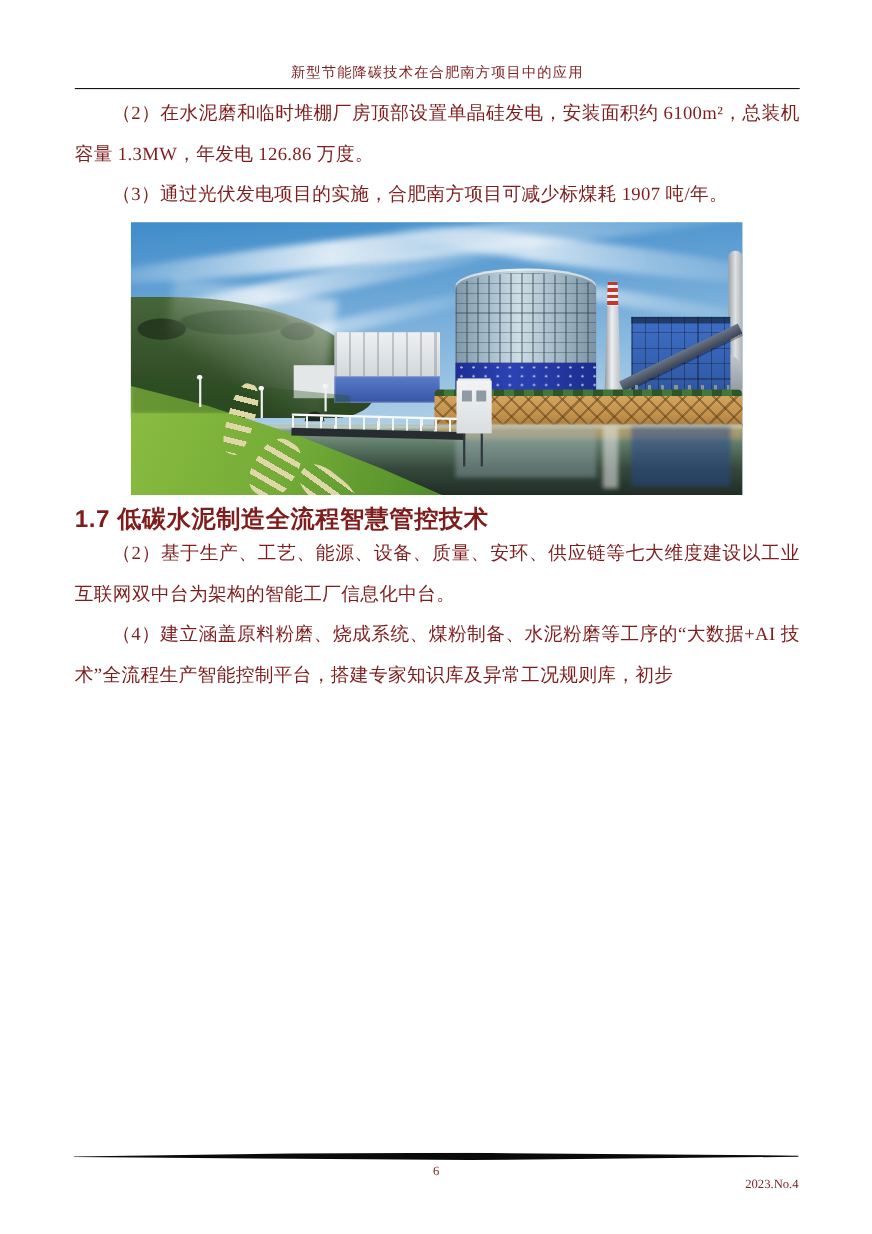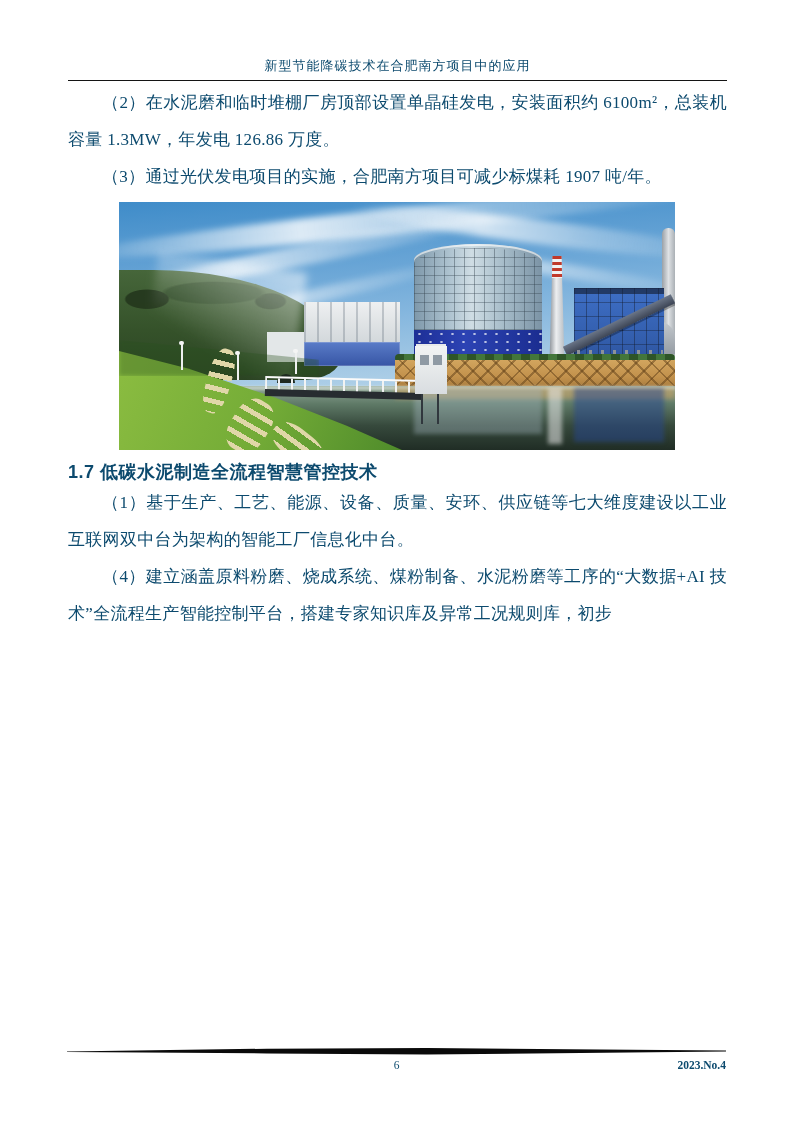--- a/index.html
+++ b/index.html
@@ -1,34 +1,34 @@
 <!DOCTYPE html>
 <html><head>
 <meta charset="utf-8">
 <style>
   html,body{margin:0;padding:0;background:#e9e9e9;}
   .page{
     position:relative;width:793px;height:1122px;background:#ffffff;
-    margin:0 auto;overflow:hidden;color:#0c4a6e;
+    margin:0 auto;overflow:hidden;color:#7f1d1d;
     font-family:"Liberation Serif","DejaVu Serif",serif;
   }
   
   .header{position:absolute;left:68px;width:659px;top:0;}
   .header-title{text-align:center;padding-top:57px;font-size:13px;letter-spacing:1px;}
   .header-rule{border-bottom:1.5px solid #141414;margin-top:5px;}
   
   .body{
     position:absolute;left:68px;width:659px;top:84px;
     font-size:17px;line-height:37px;text-align:justify;text-justify:inter-ideograph;
     letter-spacing:.3px;
   }
   .body p{margin:0;text-indent:2em;}
   .sec-heading{
     font-family:"Liberation Sans","DejaVu Sans",sans-serif;
-    font-weight:bold;font-size:18px;line-height:24px;margin:10px 0 0 0;
+    font-weight:bold;font-size:22px;line-height:24px;margin:10px 0 0 0;
     letter-spacing:.5px;
   }
   
   .photo{
     position:relative;width:556px;height:248px;margin:7px 0 0 51px;
     overflow:hidden;background:#9cc6e4;
   }
   .photo *{position:absolute;}
   .sky{inset:0;background:linear-gradient(176deg,#3f8cc9 0%,#5f9fd3 22%,#84b6de 45%,#aecfe7 70%,#cfe2ee 90%,#dce9f1 100%);}
   .cloud{background:linear-gradient(90deg,rgba(255,255,255,0) 0%,rgba(255,255,255,.8) 35%,rgba(255,255,255,.35) 65%,rgba(255,255,255,0) 100%);filter:blur(3px);border-radius:50%;}
@@ -122,21 +122,21 @@
   .lamp::after{content:"";position:absolute;top:-3px;left:-2px;width:5px;height:4px;background:#f5f5f5;border-radius:2px;}
   .lamp.l1{left:62px;top:142px;} .lamp.l2{left:118px;top:152px;} .lamp.l3{left:176px;top:150px;height:22px;}
   .sunbeam{left:30px;top:60px;width:150px;height:130px;
     background:linear-gradient(205deg,rgba(255,255,255,.55),rgba(255,255,255,0) 65%);
     filter:blur(4px);transform:rotate(8deg);}
   
   .footer{position:absolute;left:67px;width:659px;top:1048px;}
   .footer-rule-svg{display:block;}
   .footer-row{position:relative;margin-top:2px;font-size:11.5px;line-height:15px;}
   .footer-page{display:block;text-align:center;}
-  .footer-issue{position:absolute;right:0;top:0;font-weight:bold;}
+  .footer-issue{position:absolute;right:0;top:12px;}
 </style>
 </head>
 <body>
 
 <div class="page">
 
   <div class="header">
     <div class="header-title">新型节能降碳技术在合肥南方项目中的应用</div>
     <div class="header-rule"></div>
   </div>
@@ -199,21 +199,21 @@
       <div class="stilt s2"></div>
       <div class="tower">
         <div class="win"></div>
       </div>
       <div class="lamp l1"></div>
       <div class="lamp l2"></div>
       <div class="lamp l3"></div>
     </div>
 
     <div class="sec-heading">1.7 低碳水泥制造全流程智慧管控技术</div>
-    <p>（1）基于生产、工艺、能源、设备、质量、安环、供应链等七大维度建设以工业互联网双中台为架构的智能工厂信息化中台。</p>
+    <p>（2）基于生产、工艺、能源、设备、质量、安环、供应链等七大维度建设以工业互联网双中台为架构的智能工厂信息化中台。</p>
     <p>（4）建立涵盖原料粉磨、烧成系统、煤粉制备、水泥粉磨等工序的“大数据+AI 技术”全流程生产智能控制平台，搭建专家知识库及异常工况规则库，初步</p>
   </div>
 
   <div class="footer">
     <svg class="footer-rule-svg" width="659" height="8" viewBox="0 0 659 8">
       <polygon points="0,3.4 200,0.7 360,0 659,2.6 659,3.6 360,6.6 200,5.4 0,3.9" fill="#0a0a0a"></polygon>
     </svg>
     <div class="footer-row">
       <span class="footer-page">6</span>
       <span class="footer-issue">2023.No.4</span>

